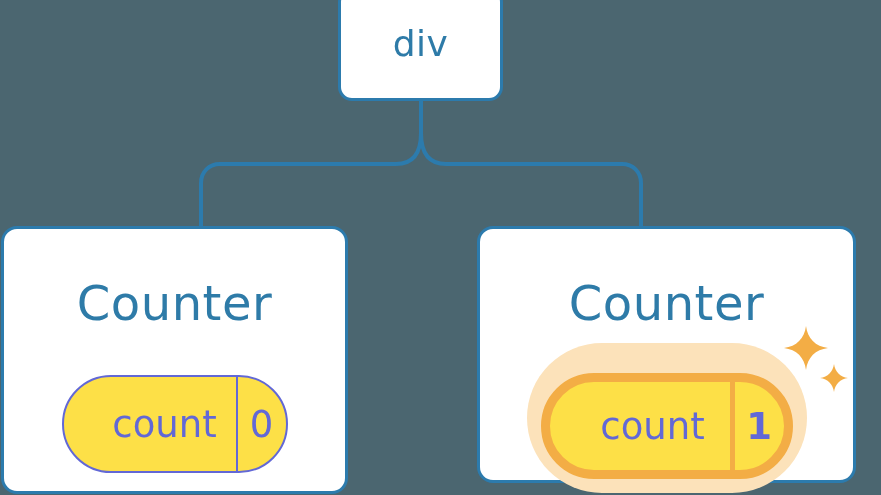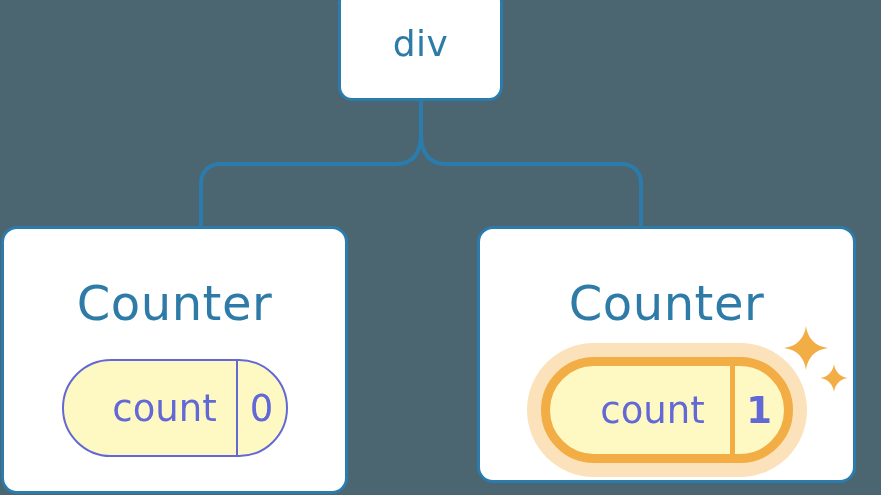--- a/index.html
+++ b/index.html
@@ -84,23 +84,24 @@
     justify-content: center;
   }
   #pill-wrap-left { margin-top: 32px; }
   #pill-wrap-right { margin-top: 30px; }
 
   .pill {
     position: relative;
     display: flex;
     align-items: stretch;
     box-sizing: border-box;
-    background: #fef9c3;
+    background: #fde047;
     border-radius: 999px;
     overflow: hidden;
+    margin-top: 16px;
   }
   .pill-key, .pill-val {
     display: flex;
     align-items: center;
     justify-content: center;
     box-sizing: border-box;
     line-height: 1;
   }
 
   

